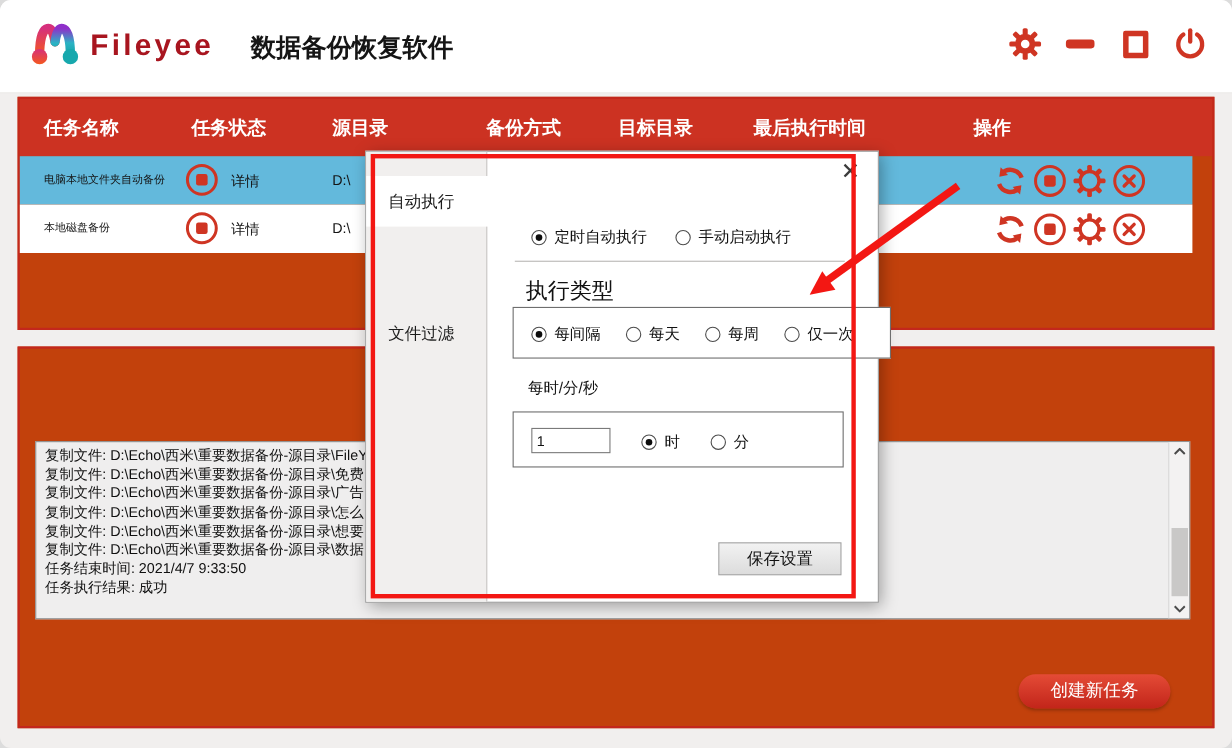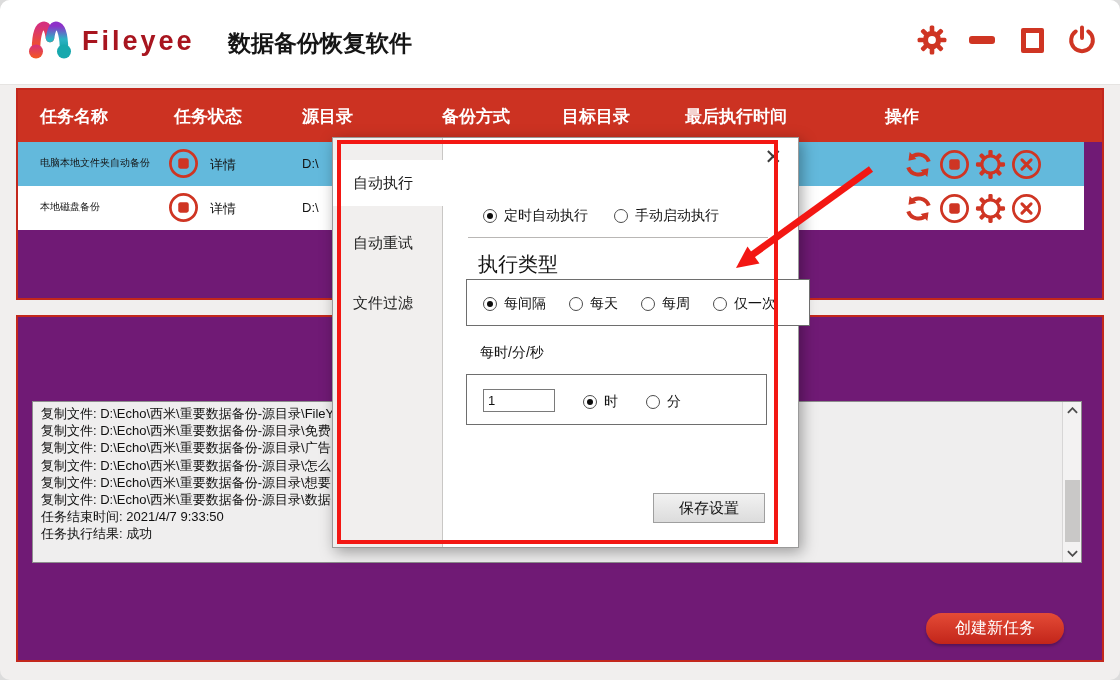--- a/index.html
+++ b/index.html
@@ -11,21 +11,21 @@
   .titlebar{position:absolute;left:0;top:0;width:100%;height:85px;background:#fff;border-bottom:1px solid #e6e4e2}
   .logo{position:absolute;left:26px;top:16px;width:48px;height:48px}
   .brand{position:absolute;left:82px;top:26px;font-size:27px;font-weight:800;letter-spacing:3px;color:#a8151f}
   .apptitle{position:absolute;left:228px;top:28px;font-size:23px;font-weight:700;color:#151515}
   .winbtns{position:absolute;right:22px;top:20px;display:flex;align-items:center;gap:18px;height:40px}
   .winbtn{width:32px;height:32px;display:flex;align-items:center;justify-content:center;color:#cf3523;cursor:pointer}
   .min-bar{width:26px;height:8px;background:#cf3523;border-radius:3px}
   .max-box{width:23px;height:25px;border:5px solid #cf3523;border-radius:2px}
 
   
-  .card{position:absolute;left:16px;width:1088px;background:#701a75;border:2px solid #c3271c}
+  .card{position:absolute;left:16px;width:1088px;background:#c2410c;border:2px solid #c3271c}
   .table-card{top:88px;height:212px}
   .progress-card{top:315px;height:347px}
 
   
   .thead{position:absolute;left:0;top:0;width:100%;height:52px;background:#cc3222}
   .th{position:absolute;top:15px;color:#fff;font-size:17px;font-weight:700}
   .trow{position:absolute;left:0;width:1066px;height:44px;background:#fff}
   .trow.selected{background:#63b9dc}
   .cell-name{position:absolute;left:22px;top:14px;font-size:10px;color:#141414}
   .cell-detail{position:absolute;left:192px;top:14px;font-size:13px;color:#141414;cursor:pointer}
@@ -271,23 +271,20 @@
       </div>
     </div>
     <button class="create-btn">创建新任务</button>
   </section>
 
   <div class="dialog">
     <aside class="tabrail">
       <div class="tab checked" style="top:22px">
         <span>自动执行</span>
       </div>
-      <div class="tab" style="top:82px">
-        <span>自动重试</span>
-      </div>
       <div class="tab" style="top:142px">
         <span>文件过滤</span>
       </div>
     </aside>
 
     <span class="dlg-close">✕</span>
 
     <div class="mode-row">
       <label class="radio-item">
         <span class="radio checked"></span>

